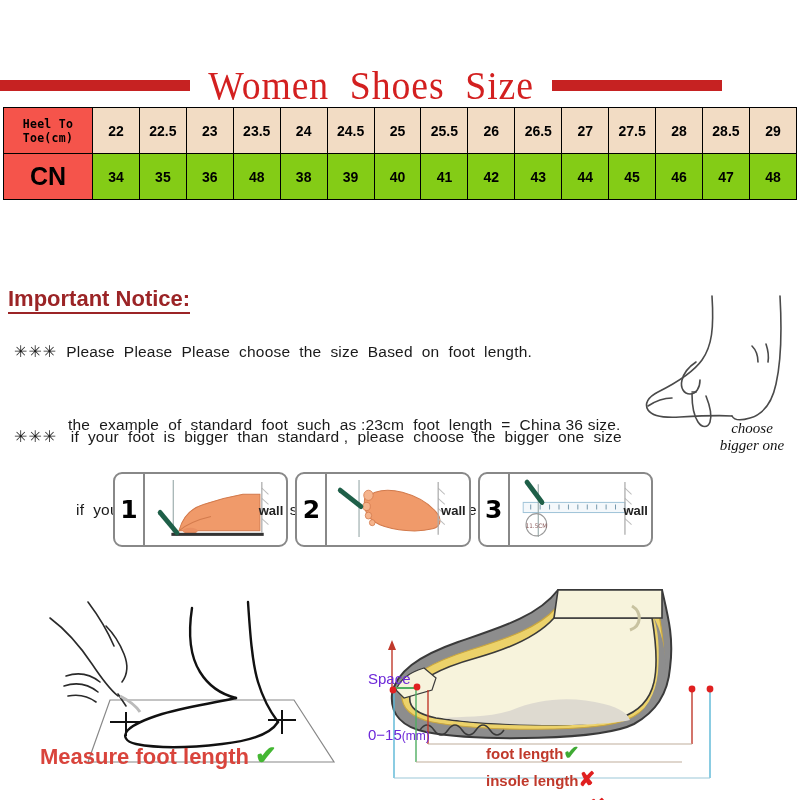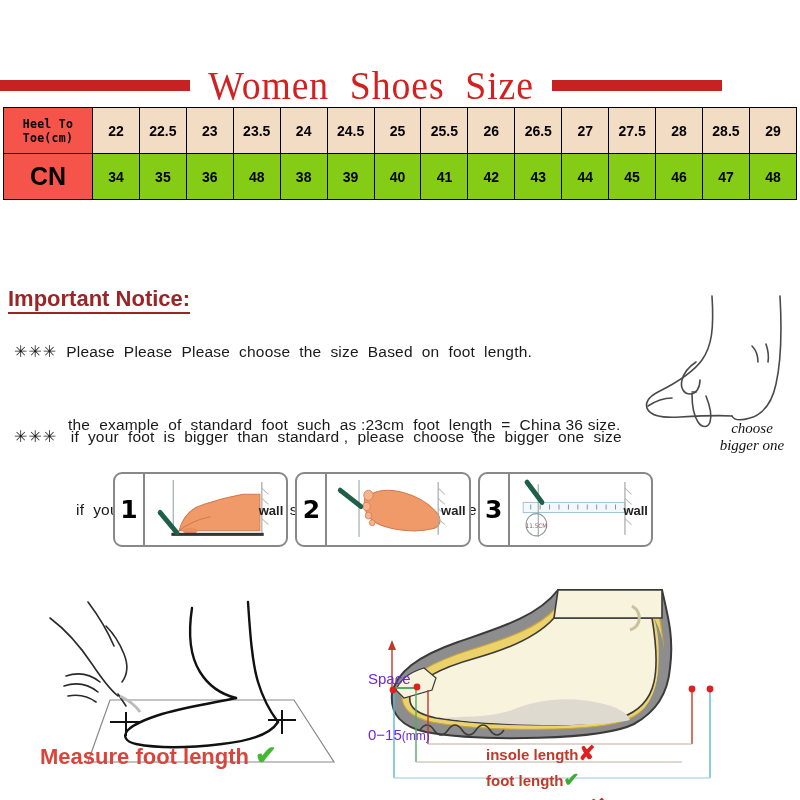--- a/index.html
+++ b/index.html
@@ -326,21 +326,21 @@
   </g>
 </svg>
 
 <div class="space-lbl">
   <div>Space</div>
   <div><span>0−15</span><span class="mm">(mm)</span></div>
 </div>
 
 <div class="len-labels">
   <div>
+    <span>foot  length</span><span class="mk-ok">✔</span>
+  </div>
+  <div>
     <span>insole length</span><span class="mk-no">✘</span>
-  </div>
-  <div>
-    <span>foot  length</span><span class="mk-ok">✔</span>
   </div>
   <div>
     <span>outsole length</span><span class="mk-no">✘</span>
   </div>
 </div>
 
 </body></html>

